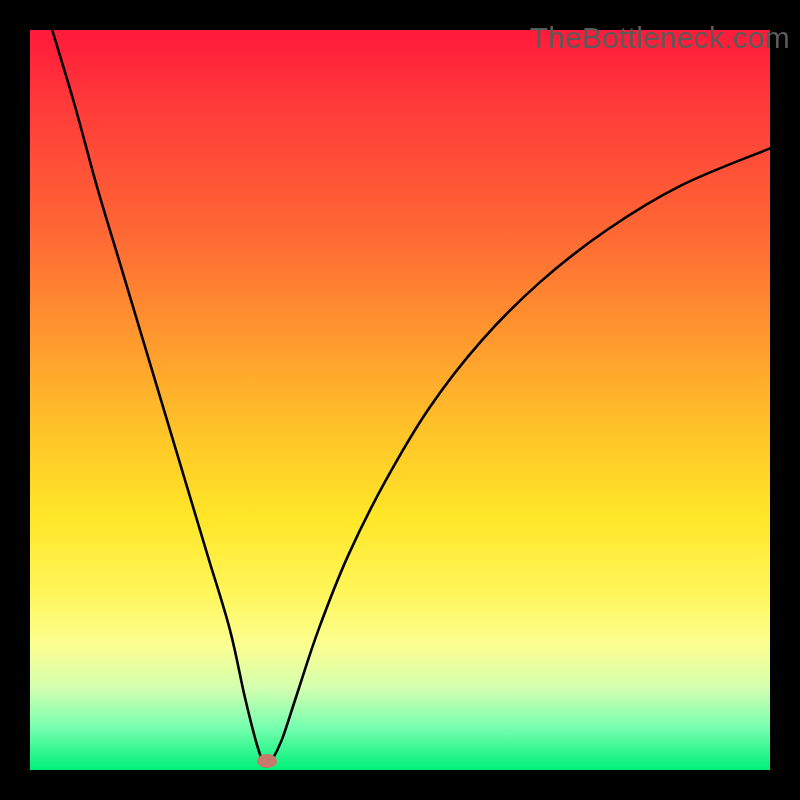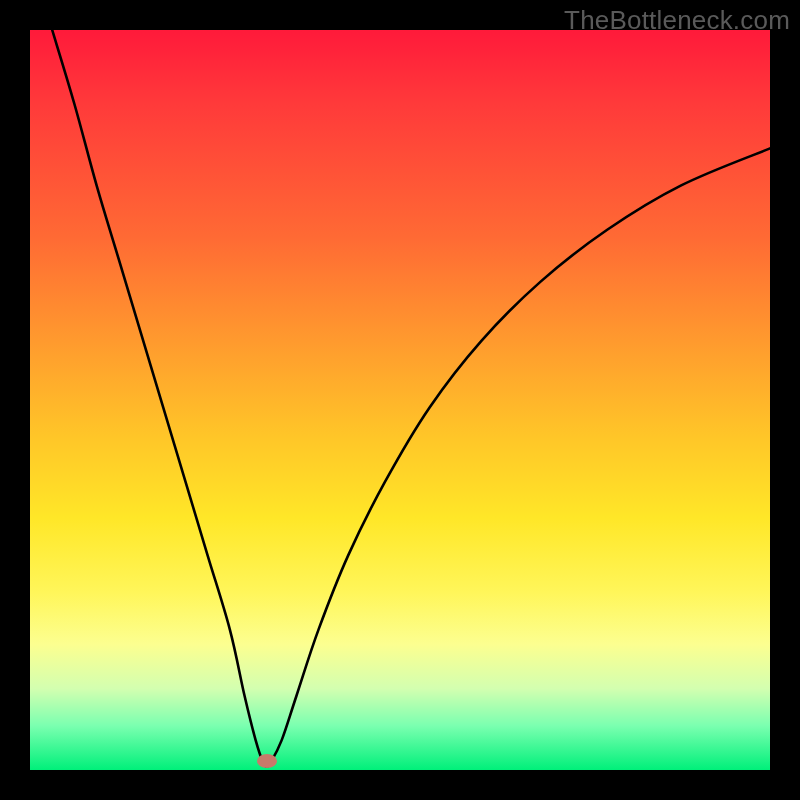--- a/index.html
+++ b/index.html
@@ -12,24 +12,24 @@
     font-family: Arial, Helvetica, sans-serif;
   }
   .frame {
     position: relative;
     width: 800px;
     height: 800px;
     background: #000;
   }
   .watermark {
     position: absolute;
-    top: 5px;
+    top: 21px;
     right: 10px;
     color: #5a5a5a;
-    font-size: 26px;
+    font-size: 30px;
     font-weight: 400;
     letter-spacing: 0.2px;
     z-index: 10;
   }
   .plot {
     position: absolute;
     left: 30px;
     top: 30px;
     width: 740px;
     height: 740px;

